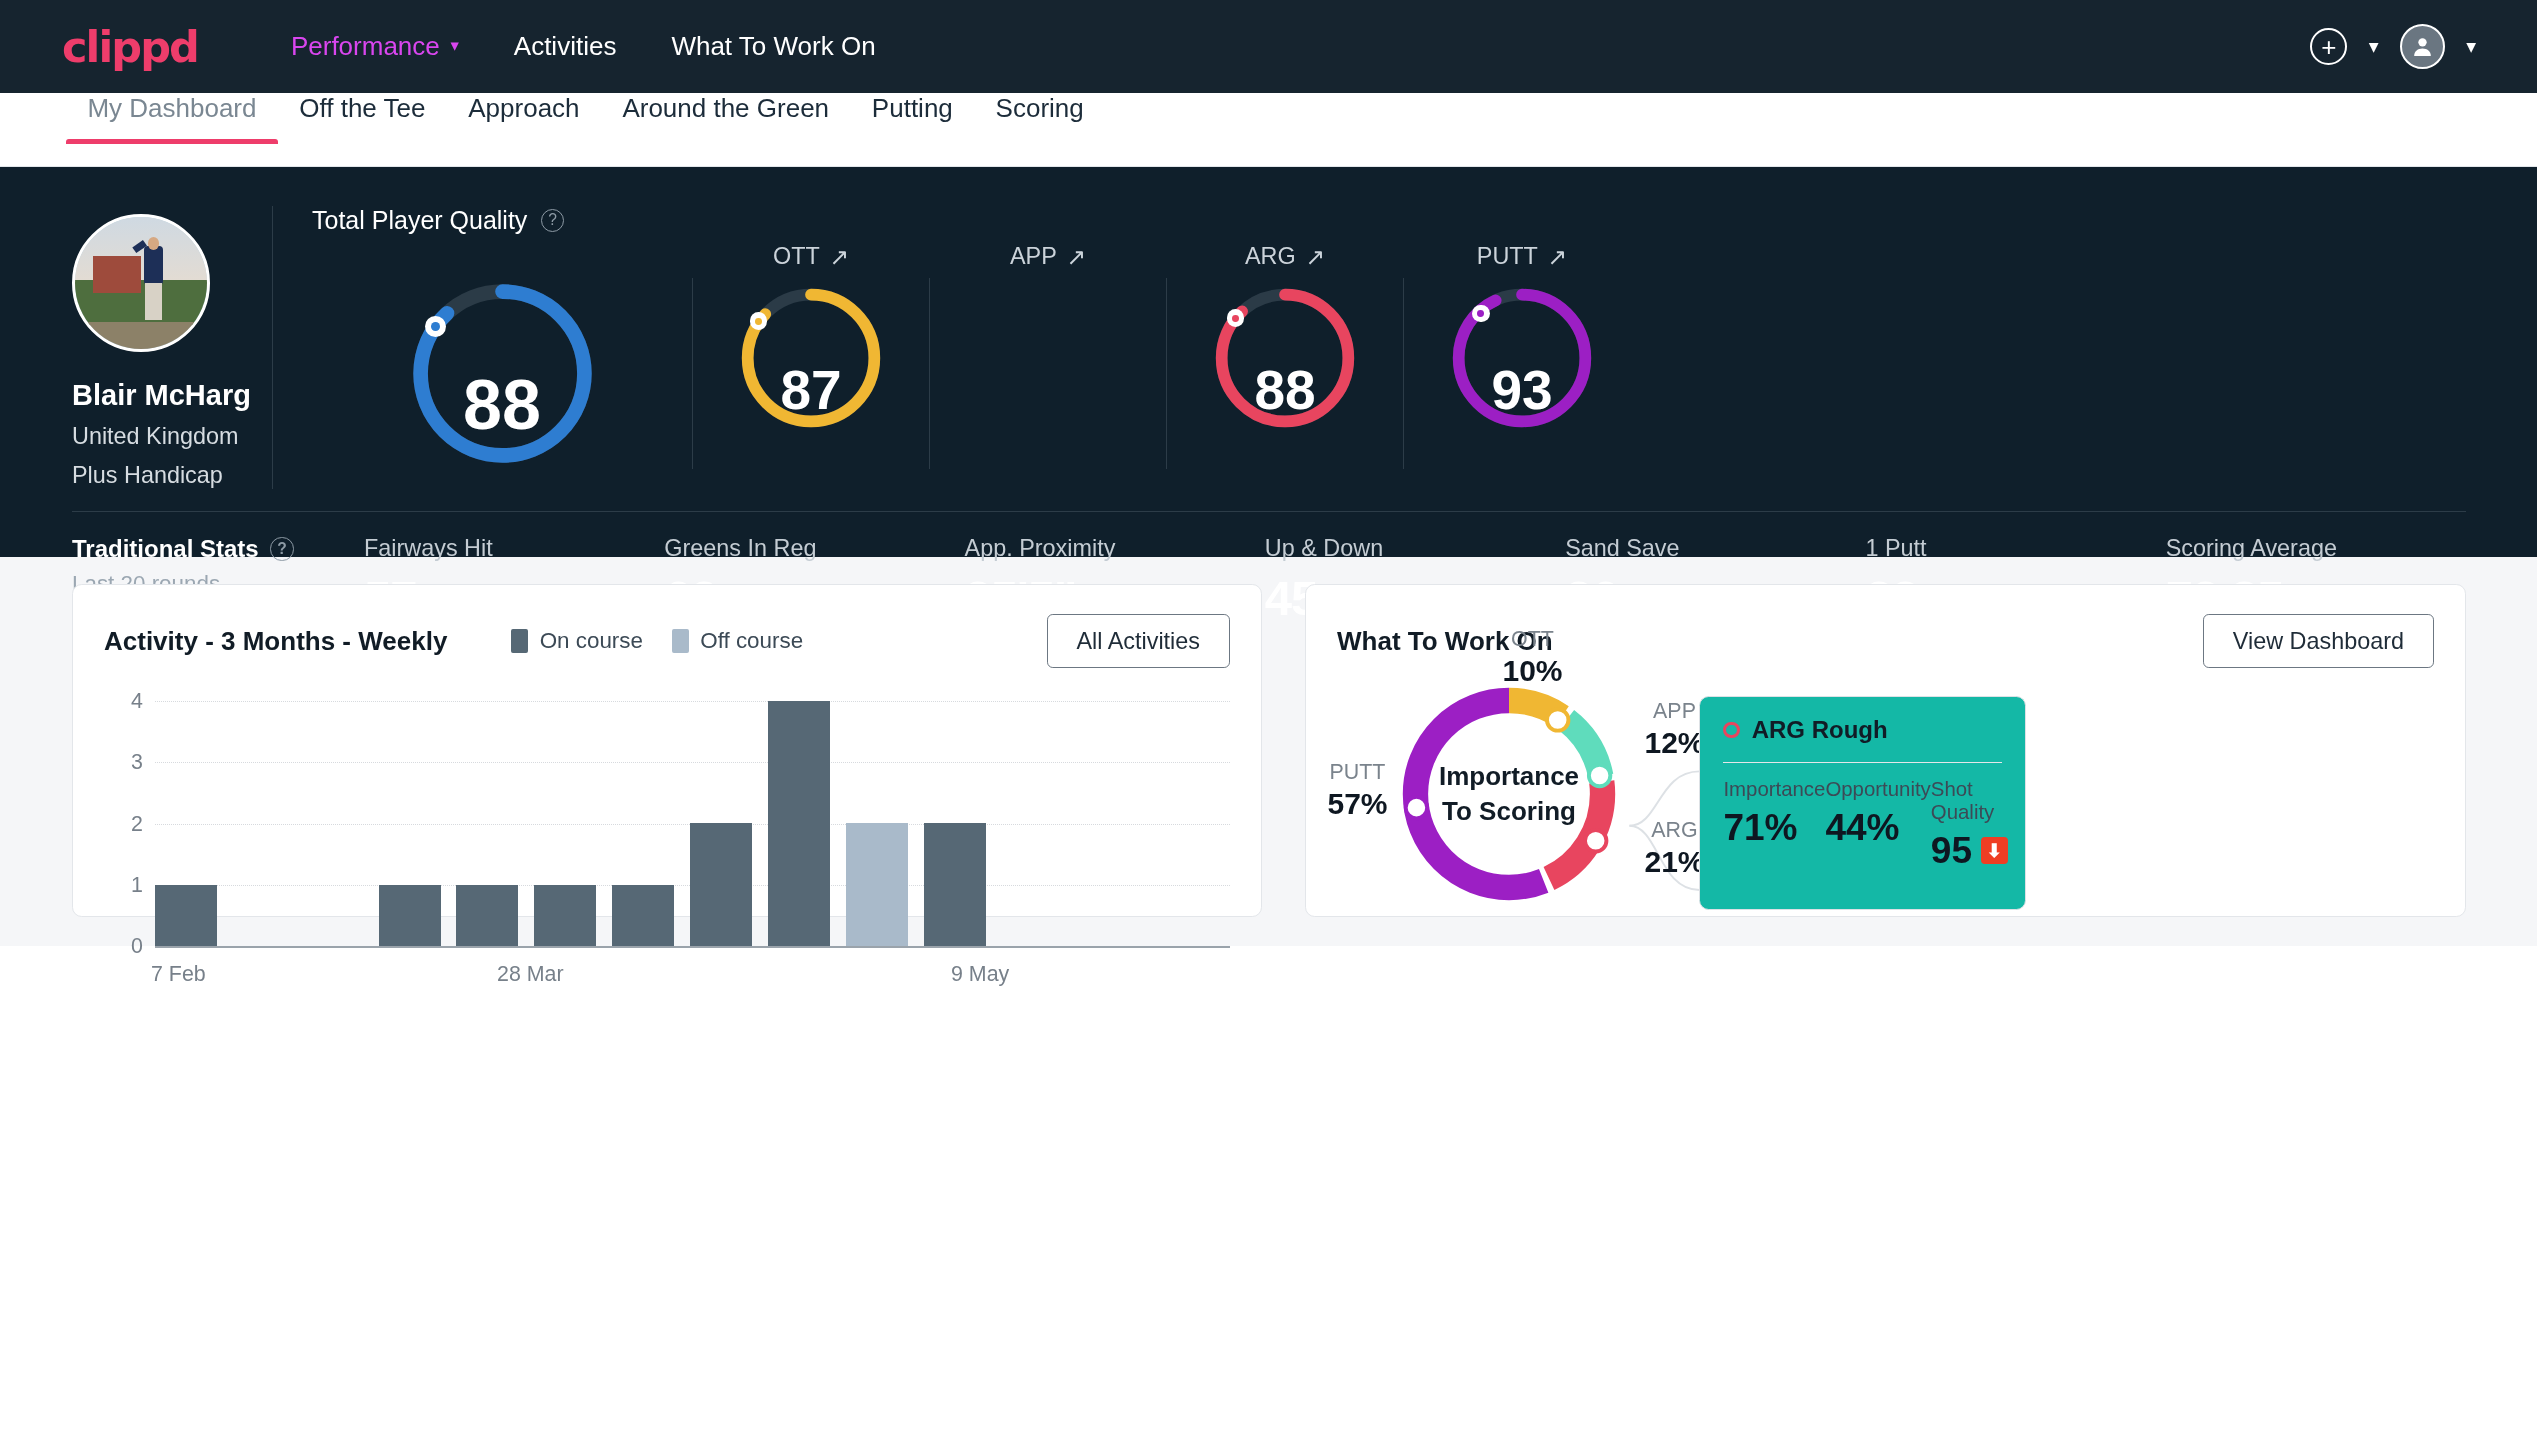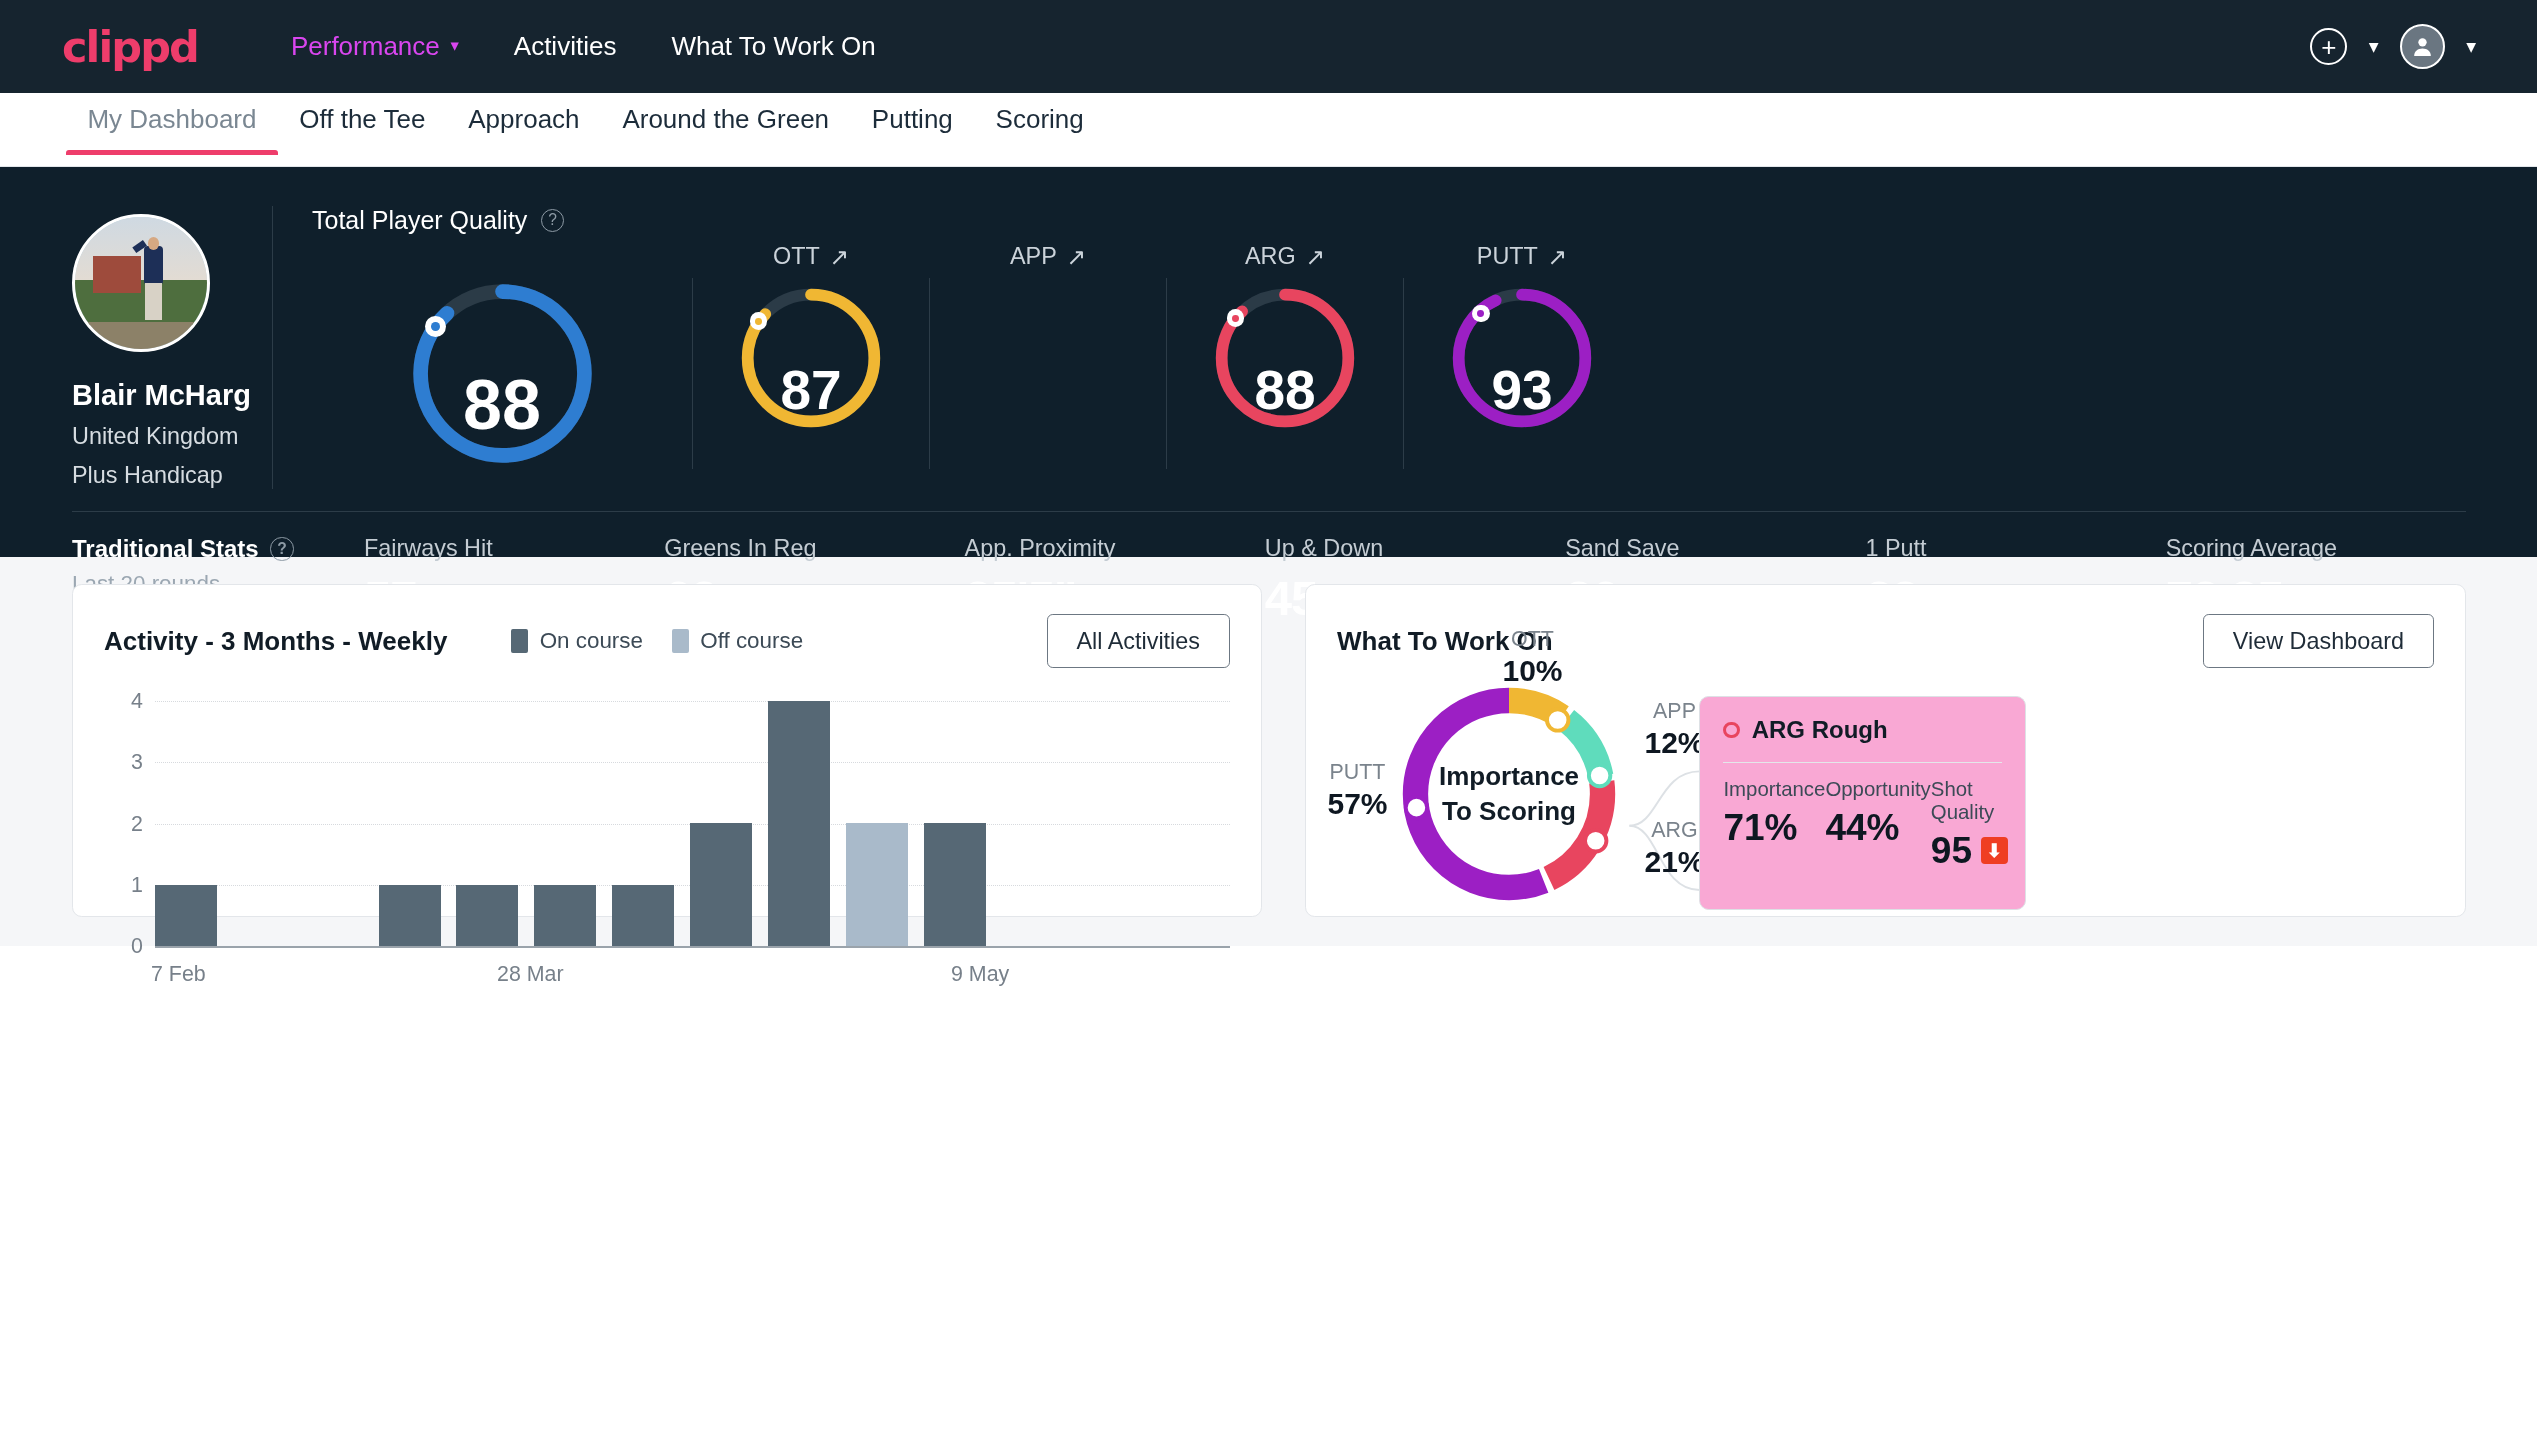--- a/index.html
+++ b/index.html
@@ -38,21 +38,21 @@
   }
   .avatar-icon {
     width: 45px; height: 45px; border-radius: 50%;
     border: 2.4px solid #ffffff; background: #6A7681;
     display: flex; align-items: center; justify-content: center; cursor: pointer;
   }
   .caret-btn { color: #fff; font-size: 19.5px; cursor: pointer; }
 
   
   .tabbar {
-    height: 74px; background: #ffffff; display: flex; align-items: center;
+    height: 74px; background: #ffffff; display: flex; align-items: flex-start;
     padding: 0 66px; border-bottom: 1px solid #E2E6EA;
   }
   .tab {
     font-size: 26px; color: #1C2C3A; padding: 0 21.4px 19.5px 21.4px;
     cursor: pointer; position: relative; white-space: nowrap;
   }
   .tab.active { color: #7A8792; }
   .tab.active::after {
     content: ""; position: absolute; left: 0; right: 0; bottom: 0;
     height: 4.9px; background: #EE3D6B; border-radius: 2.9px 2.9px 0 0;
@@ -190,21 +190,21 @@
     position:absolute; left:0; right:0; top:50%; transform:translateY(-50%);
     text-align:center; font-size:26px; font-weight:700; color:#111C26;
     line-height:1.35;
   }
   .seg-label { position:absolute; text-align:center; }
   .seg-name { font-size:21.4px; color:#7A838C; }
   .seg-pct { font-size:30px; font-weight:700; color:#0E1721; margin-top:1.9px; }
 
   .detail-card {
     position:absolute; left:362px; top:17.5px; width:327px; height:214px;
-    border:1px solid #DDE1E5; border-radius:9.7px; background:#f9a8d4;
+    border:1px solid #DDE1E5; border-radius:9.7px; background:#14b8a6;
     padding:19.5px 23.4px;
   }
   .detail-title {
     display:flex; align-items:center; gap:11.7px; font-size:24px;
     font-weight:700; color:#111C26;
   }
   .ring-mini {
     width:16.6px; height:16.6px; border-radius:50%; border:3.9px solid #E8455F;
   }
   .detail-rule { height:1px; background:#E4E7EA; margin:17.5px 0 15.6px 0; }

